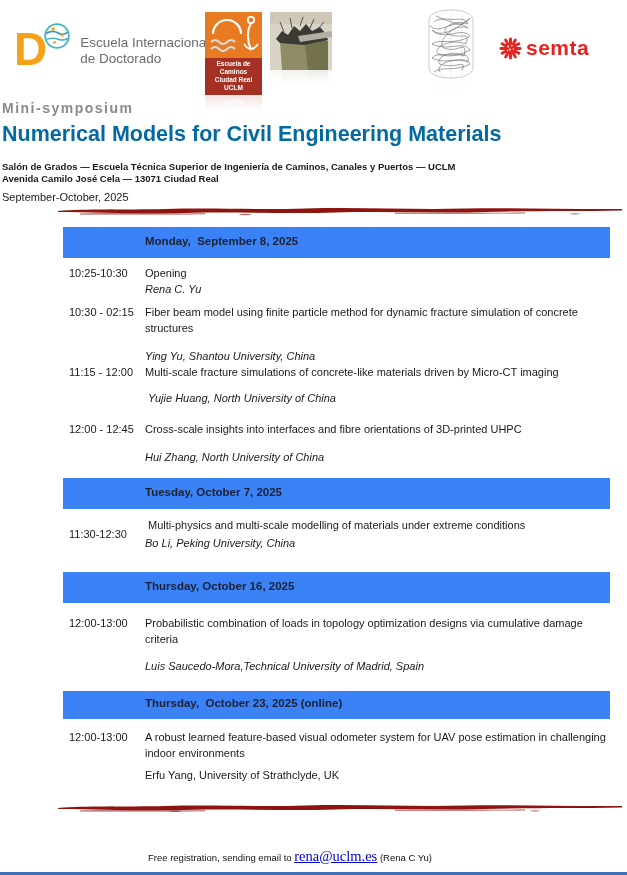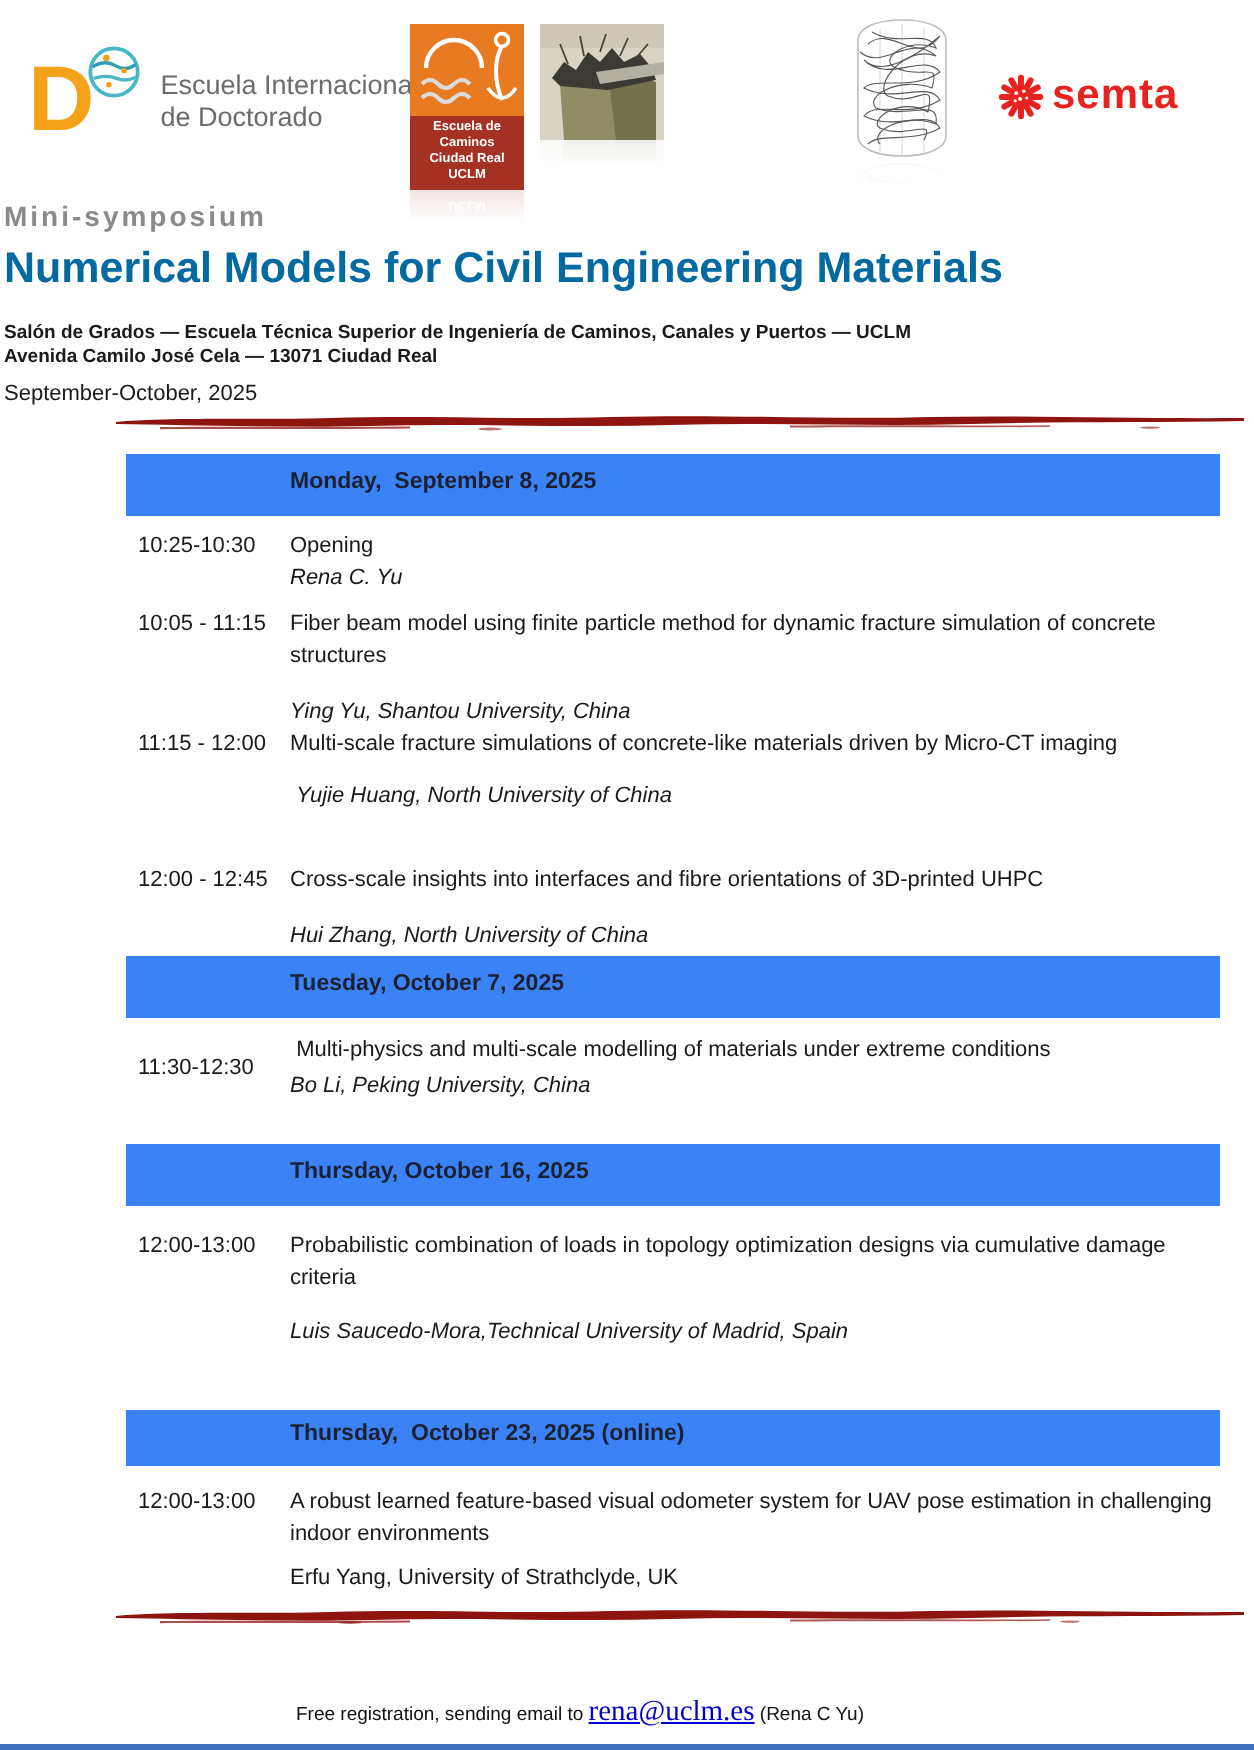--- a/index.html
+++ b/index.html
@@ -38,32 +38,32 @@
   .dates{margin-top:7px;font-size:11px;color:#1a1a1a;}
 
   
   .stroke1{position:absolute;top:203px;left:55px;width:570px;height:14px;}
   .stroke2{position:absolute;top:800px;left:55px;width:570px;height:14px;}
   .stroke1 svg,.stroke2 svg{display:block;width:100%;height:100%;}
 
   
   .schedule{position:absolute;top:227px;left:63px;width:547px;font-size:11px;}
   .section{position:absolute;left:0;width:547px;}
-  .sec-0{top:0;}.sec-1{top:251px;}.sec-2{top:345px;}.sec-3{top:478px;}
+  .sec-0{top:0;}.sec-1{top:251px;}.sec-2{top:345px;}.sec-3{top:464px;}
   .day-bar{height:31px;background:#3b82f6;box-sizing:border-box;padding:8px 0 0 82px;
            font-size:11.5px;font-weight:700;color:#1b2130;white-space:pre-wrap;}
   .sec-3 .day-bar{height:28px;padding-top:6px;}
   .talk{display:flex;align-items:flex-start;}
   .time{width:82px;box-sizing:border-box;padding-left:6px;line-height:16px;white-space:nowrap;}
   .entry{width:465px;line-height:16px;}
   .t-title{white-space:pre-wrap;}
   .speaker{font-style:italic;white-space:pre-wrap;}
   .speaker.upright{font-style:normal;}
   .mt0{margin-top:0;}.mt7{margin-top:7px;}.mt8{margin-top:8px;align-items:center;}.mt10{margin-top:10px;}
-  .mt12{margin-top:12px;}.mt15{margin-top:26px;}
+  .mt12{margin-top:12px;}.mt15{margin-top:15px;}
   .g0{margin-top:0;}.g2{margin-top:2px;}.g6{margin-top:6px;}.g10{margin-top:10px;}
   .g11{margin-top:11px;}.g12{margin-top:12px;}
 
   
   .footer{position:absolute;top:848px;left:0;width:580px;text-align:center;
           font-size:9.5px;color:#111;}
   .email-link{font-family:"Liberation Serif",serif;font-size:14.5px;color:#0000cc;
               text-decoration:underline;}
   .bottom-strip{position:absolute;left:0;bottom:0;width:627px;height:3px;background:#3f6fbf;}
 </style>
@@ -218,21 +218,21 @@
     <div class="section sec-0">
       <div class="day-bar">Monday,  September 8, 2025</div>
       <div class="talk mt7">
         <div class="time">10:25-10:30</div>
         <div class="entry">
           <div class="t-title">Opening</div>
           <div class="speaker g0">Rena C. Yu</div>
         </div>
       </div>
       <div class="talk mt7">
-        <div class="time">10:05 - 11:15</div>
+        <div class="time">10:30 - 02:15</div>
         <div class="entry">
           <div class="t-title">Fiber beam model using finite particle method for dynamic fracture simulation of concrete structures</div>
           <div class="speaker g12">Ying Yu, Shantou University, China</div>
         </div>
       </div>
       <div class="talk mt0">
         <div class="time">11:15 - 12:00</div>
         <div class="entry">
           <div class="t-title">Multi-scale fracture simulations of concrete-like materials driven by Micro-CT imaging</div>
           <div class="speaker g10"> Yujie Huang, North University of China</div>

